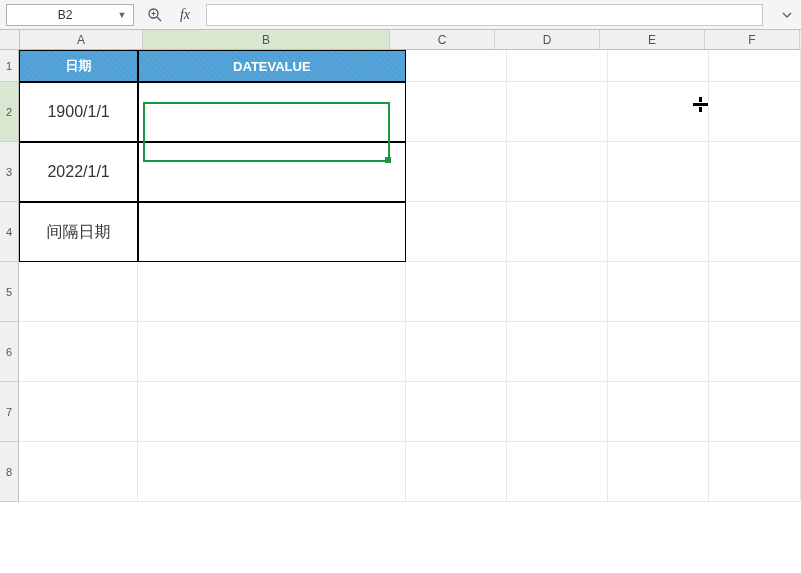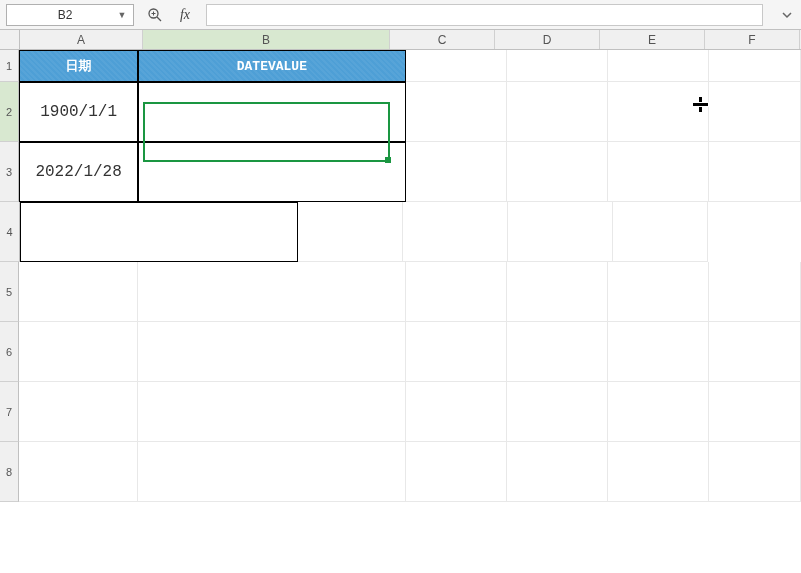--- a/index.html
+++ b/index.html
@@ -125,21 +125,20 @@
   .rowh.selected { background: #d8e8d0; }
   .cell {
     border-right: 1px solid #e8e8e8;
     border-bottom: 1px solid #e8e8e8;
     display: flex;
     align-items: center;
     justify-content: center;
     font-size: 12px;
     color: #333;
     background: #fff;
-    font-family: Liberation Mono, monospace;
   }
   .cell.cA { width: 123px; }
   .cell.cB { width: 278px; }
   .cell.cC { width: 105px; }
   .cell.cD { width: 105px; }
   .cell.cE { width: 105px; }
   .cell.cF { width: 95px; }
   .hdr-cell {
     background: #4e9fd6;
     background-image: repeating-linear-gradient(45deg, rgba(255,255,255,0.05) 0 2px, transparent 2px 4px);
@@ -245,30 +244,31 @@
       <div class="cell cA tbl-cell">1900/1/1</div>
       <div class="cell cB tbl-cell"></div>
       <div class="cell cC"></div>
       <div class="cell cD"></div>
       <div class="cell cE"></div>
       <div class="cell cF"></div>
     </div>
 
     <div class="row">
       <div class="rowh">3</div>
-      <div class="cell cA tbl-cell">2022/1/28</div>
+      <div class="cell cA tbl-cell">2022/1/1</div>
       <div class="cell cB tbl-cell"></div>
       <div class="cell cC"></div>
       <div class="cell cD"></div>
       <div class="cell cE"></div>
       <div class="cell cF"></div>
     </div>
 
     <div class="row">
       <div class="rowh">4</div>
+      <div class="cell cA tbl-cell">间隔日期</div>
       <div class="cell cB tbl-cell"></div>
       <div class="cell cC"></div>
       <div class="cell cD"></div>
       <div class="cell cE"></div>
       <div class="cell cF"></div>
     </div>
 
     <div class="row" style="height:60px">
       <div class="rowh">5</div>
       <div class="cell cA"></div>

